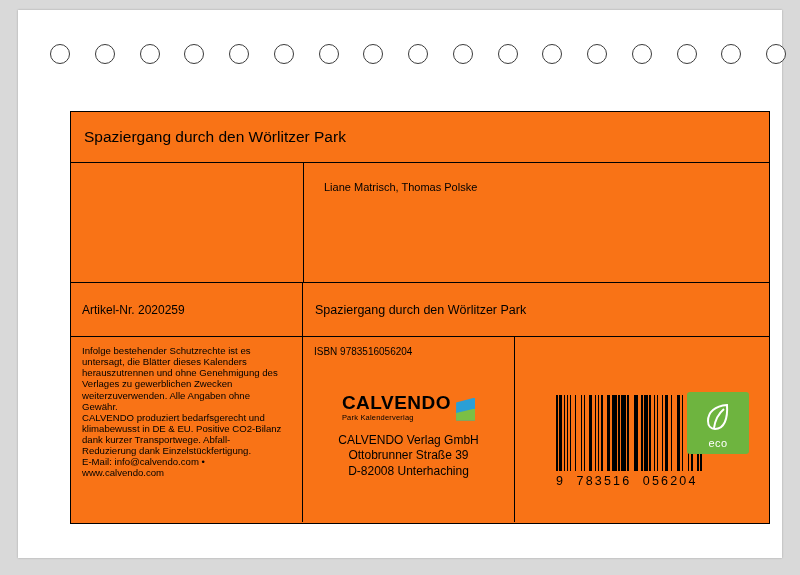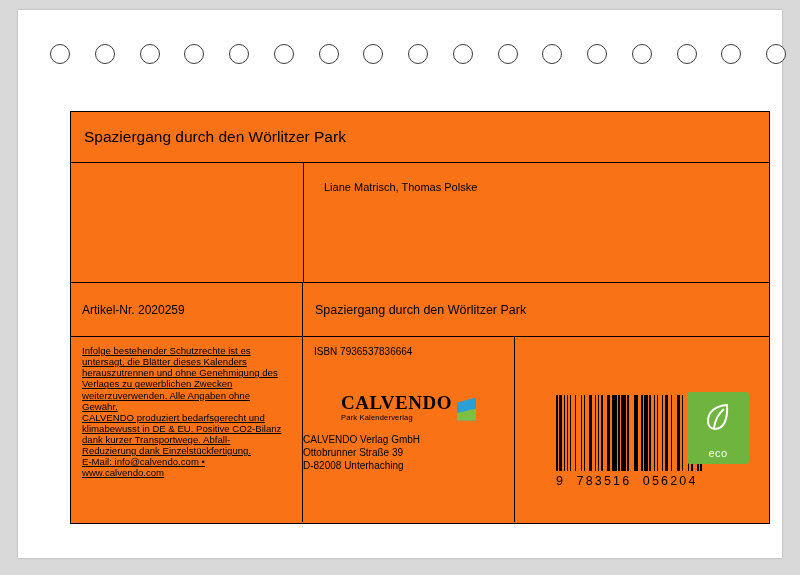--- a/index.html
+++ b/index.html
@@ -136,21 +136,20 @@
 
   
   #row-bottom {
     height: 185px;
   }
   #legal-cell {
     width: 232px;
     flex: none;
     padding: 8px 18px 0 11px;
     box-sizing: border-box;
-    text-decoration: underline;
   }
   #legal-text {
     font-size: 9.6px;
     line-height: 1.16;
     color: #000;
     white-space: pre-line;
   }
 
   #publisher-cell {
     width: 212px;
@@ -174,21 +173,21 @@
   }
   #calvendo-wordmark {
     text-align: left;
     line-height: 1;
   }
   #calvendo-name {
     font-size: 19px;
     font-weight: bold;
     letter-spacing: 0.5px;
     color: #000;
-    font-family: Liberation Serif, serif;
+    font-family: Liberation Sans, sans-serif;
   }
   #calvendo-tagline {
     font-size: 7.5px;
     color: #000;
     margin-top: 2px;
     letter-spacing: 0.2px;
   }
   #calvendo-mark {
     width: 19px;
     height: 23px;
@@ -205,21 +204,22 @@
   #calvendo-mark .mk-green {
     position: absolute;
     left: 0; top: 11px;
     width: 19px; height: 12px;
     background: #7bbf45;
     clip-path: polygon(0% 38%, 100% 0%, 100% 100%, 0% 100%);
   }
 
   #publisher-lines {
     margin-top: 11px;
-    font-size: 10px;
+    text-align: center;
+    font-size: 12px;
     line-height: 1.32;
     color: #000;
     white-space: pre-line;
   }
 
   #barcode-cell {
     flex: 1;
     position: relative;
     box-sizing: border-box;
   }
@@ -249,21 +249,21 @@
     color: #000;
     font-family: "Liberation Sans", sans-serif;
     white-space: pre;
   }
 
   #eco-badge {
     position: absolute;
     right: 20px;
     top: 55px;
     width: 62px;
-    height: 72px;
+    height: 62px;
     background: #6eb43f;
     border-radius: 3px;
     color: #fff;
   }
   #eco-leaf {
     position: absolute;
     left: 50%;
     top: 10px;
     transform: translateX(-50%);
   }
@@ -329,21 +329,21 @@
       <div class="row" id="row-bottom">
 
         <div id="legal-cell" class="divider-v">
           <div id="legal-text">Infolge bestehender Schutzrechte ist es untersagt, die Blätter dieses Kalenders herauszutrennen und ohne Genehmigung des Verlages zu gewerblichen Zwecken weiterzuverwenden. Alle Angaben ohne Gewähr.
 CALVENDO produziert bedarfsgerecht und klimabewusst in DE &amp; EU. Positive CO2-Bilanz dank kurzer Transportwege. Abfall-Reduzierung dank Einzelstückfertigung.
 E-Mail: info@calvendo.com •
 www.calvendo.com</div>
         </div>
 
         <div id="publisher-cell" class="divider-v">
-          <div id="isbn-text">ISBN 7936537836664</div>
+          <div id="isbn-text">ISBN 9783516056204</div>
 
           <div id="calvendo-logo">
             <div id="calvendo-wordmark">
               <div id="calvendo-name">CALVENDO</div>
               <div id="calvendo-tagline">Park Kalenderverlag</div>
             </div>
             <div id="calvendo-mark">
               <span class="mk-blue"></span>
               <span class="mk-green"></span>
             </div>

